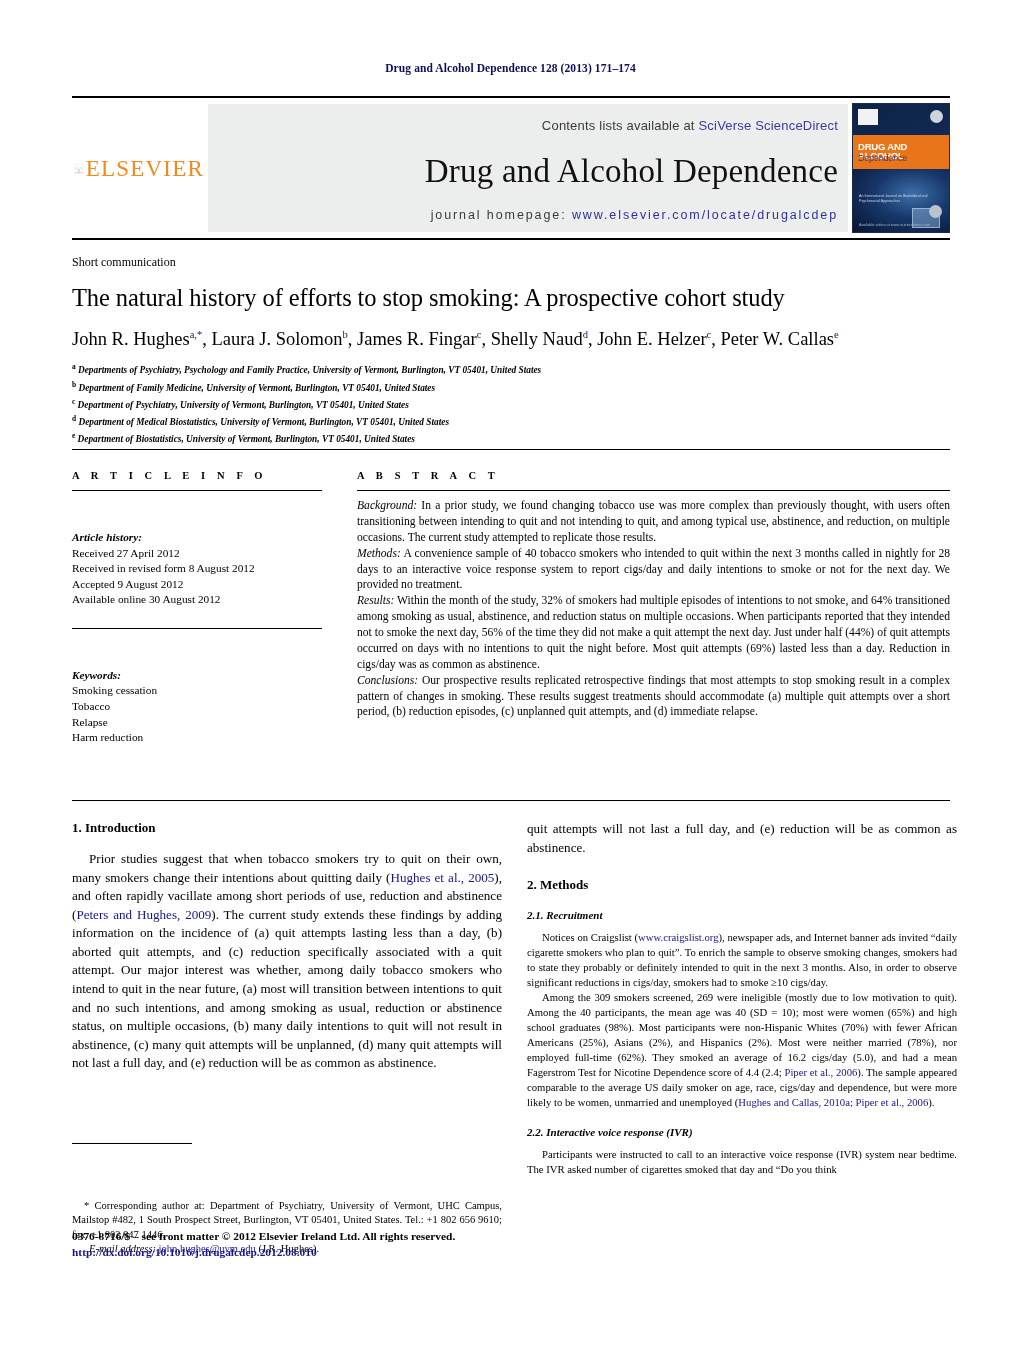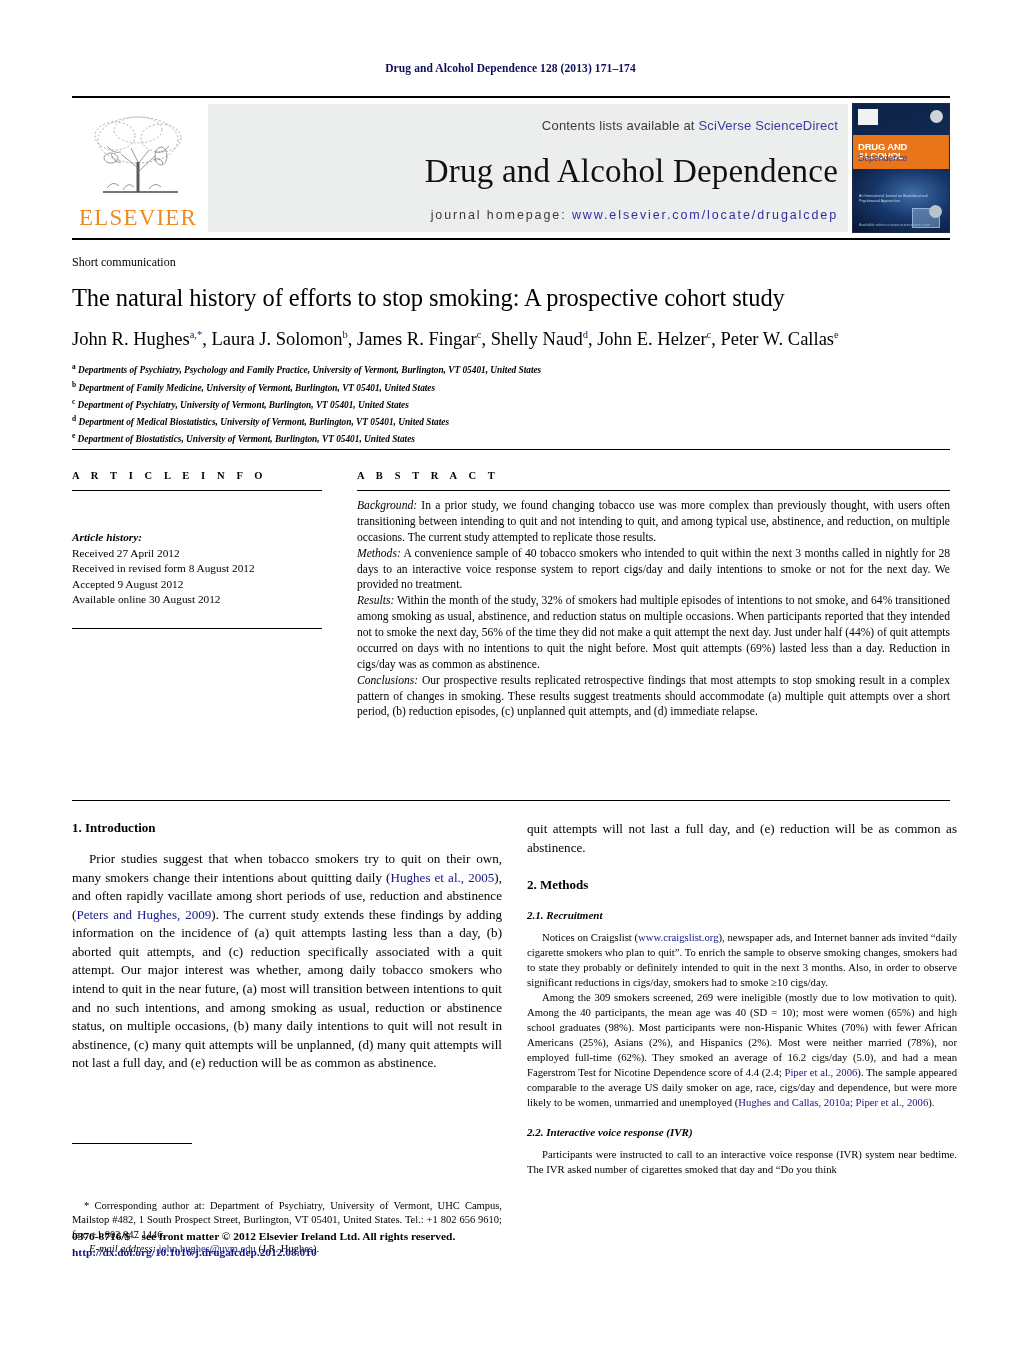--- a/index.html
+++ b/index.html
@@ -46,24 +46,24 @@
     border-bottom: 2.2px solid #000;
     height: 144px;
     box-sizing: border-box;
     display: flex;
     align-items: stretch;
   }
   .elsevier-logo {
     width: 132px;
     flex: 0 0 132px;
     display: flex;
-    flex-direction: column;
+    flex-direction: row;
     align-items: center;
     justify-content: flex-start;
-    padding-top: 12px;
+    padding-top: 0;
     box-sizing: border-box;
   }
   .tree-svg { display:block; }
   .elsevier-word {
     font-family: "Liberation Serif", serif;
     color: #f08a1c;
     font-size: 23px;
     letter-spacing: 1.2px;
     line-height: 1;
     margin-top: 1px;
@@ -441,20 +441,27 @@
     <div class="thinrule"></div>
     <div class="info-block">
       <div class="it">Article history:</div>
       <div>Received 27 April 2012</div>
       <div>Received in revised form 8 August 2012</div>
       <div>Accepted 9 August 2012</div>
       <div>Available online 30 August 2012</div>
     </div>
     <div class="info-gap"></div>
     <div class="thinrule"></div>
+    <div class="info-block">
+      <div class="it">Keywords:</div>
+      <div>Smoking cessation</div>
+      <div>Tobacco</div>
+      <div>Relapse</div>
+      <div>Harm reduction</div>
+    </div>
   </div>
 
   <div class="abs-col">
     <div class="sec-head">A B S T R A C T</div>
     <div class="thinrule"></div>
     <div class="abstract-body">
       <span class="lead">Background:</span><span> In a prior study, we found changing tobacco use was more complex than previously thought, with users often transitioning between intending to quit and not intending to quit, and among typical use, abstinence, and reduction, on multiple occasions. The current study attempted to replicate those results.</span><br>
       <span class="lead">Methods:</span><span> A convenience sample of 40 tobacco smokers who intended to quit within the next 3 months called in nightly for 28 days to an interactive voice response system to report cigs/day and daily intentions to smoke or not for the next day. We provided no treatment.</span><br>
       <span class="lead">Results:</span><span> Within the month of the study, 32% of smokers had multiple episodes of intentions to not smoke, and 64% transitioned among smoking as usual, abstinence, and reduction status on multiple occasions. When participants reported that they intended not to smoke the next day, 56% of the time they did not make a quit attempt the next day. Just under half (44%) of quit attempts occurred on days with no intentions to quit the night before. Most quit attempts (69%) lasted less than a day. Reduction in cigs/day was as common as abstinence.</span><br>
       <span class="lead">Conclusions:</span><span> Our prospective results replicated retrospective findings that most attempts to stop smoking result in a complex pattern of changes in smoking. These results suggest treatments should accommodate (a) multiple quit attempts over a short period, (b) reduction episodes, (c) unplanned quit attempts, and (d) immediate relapse.</span>

